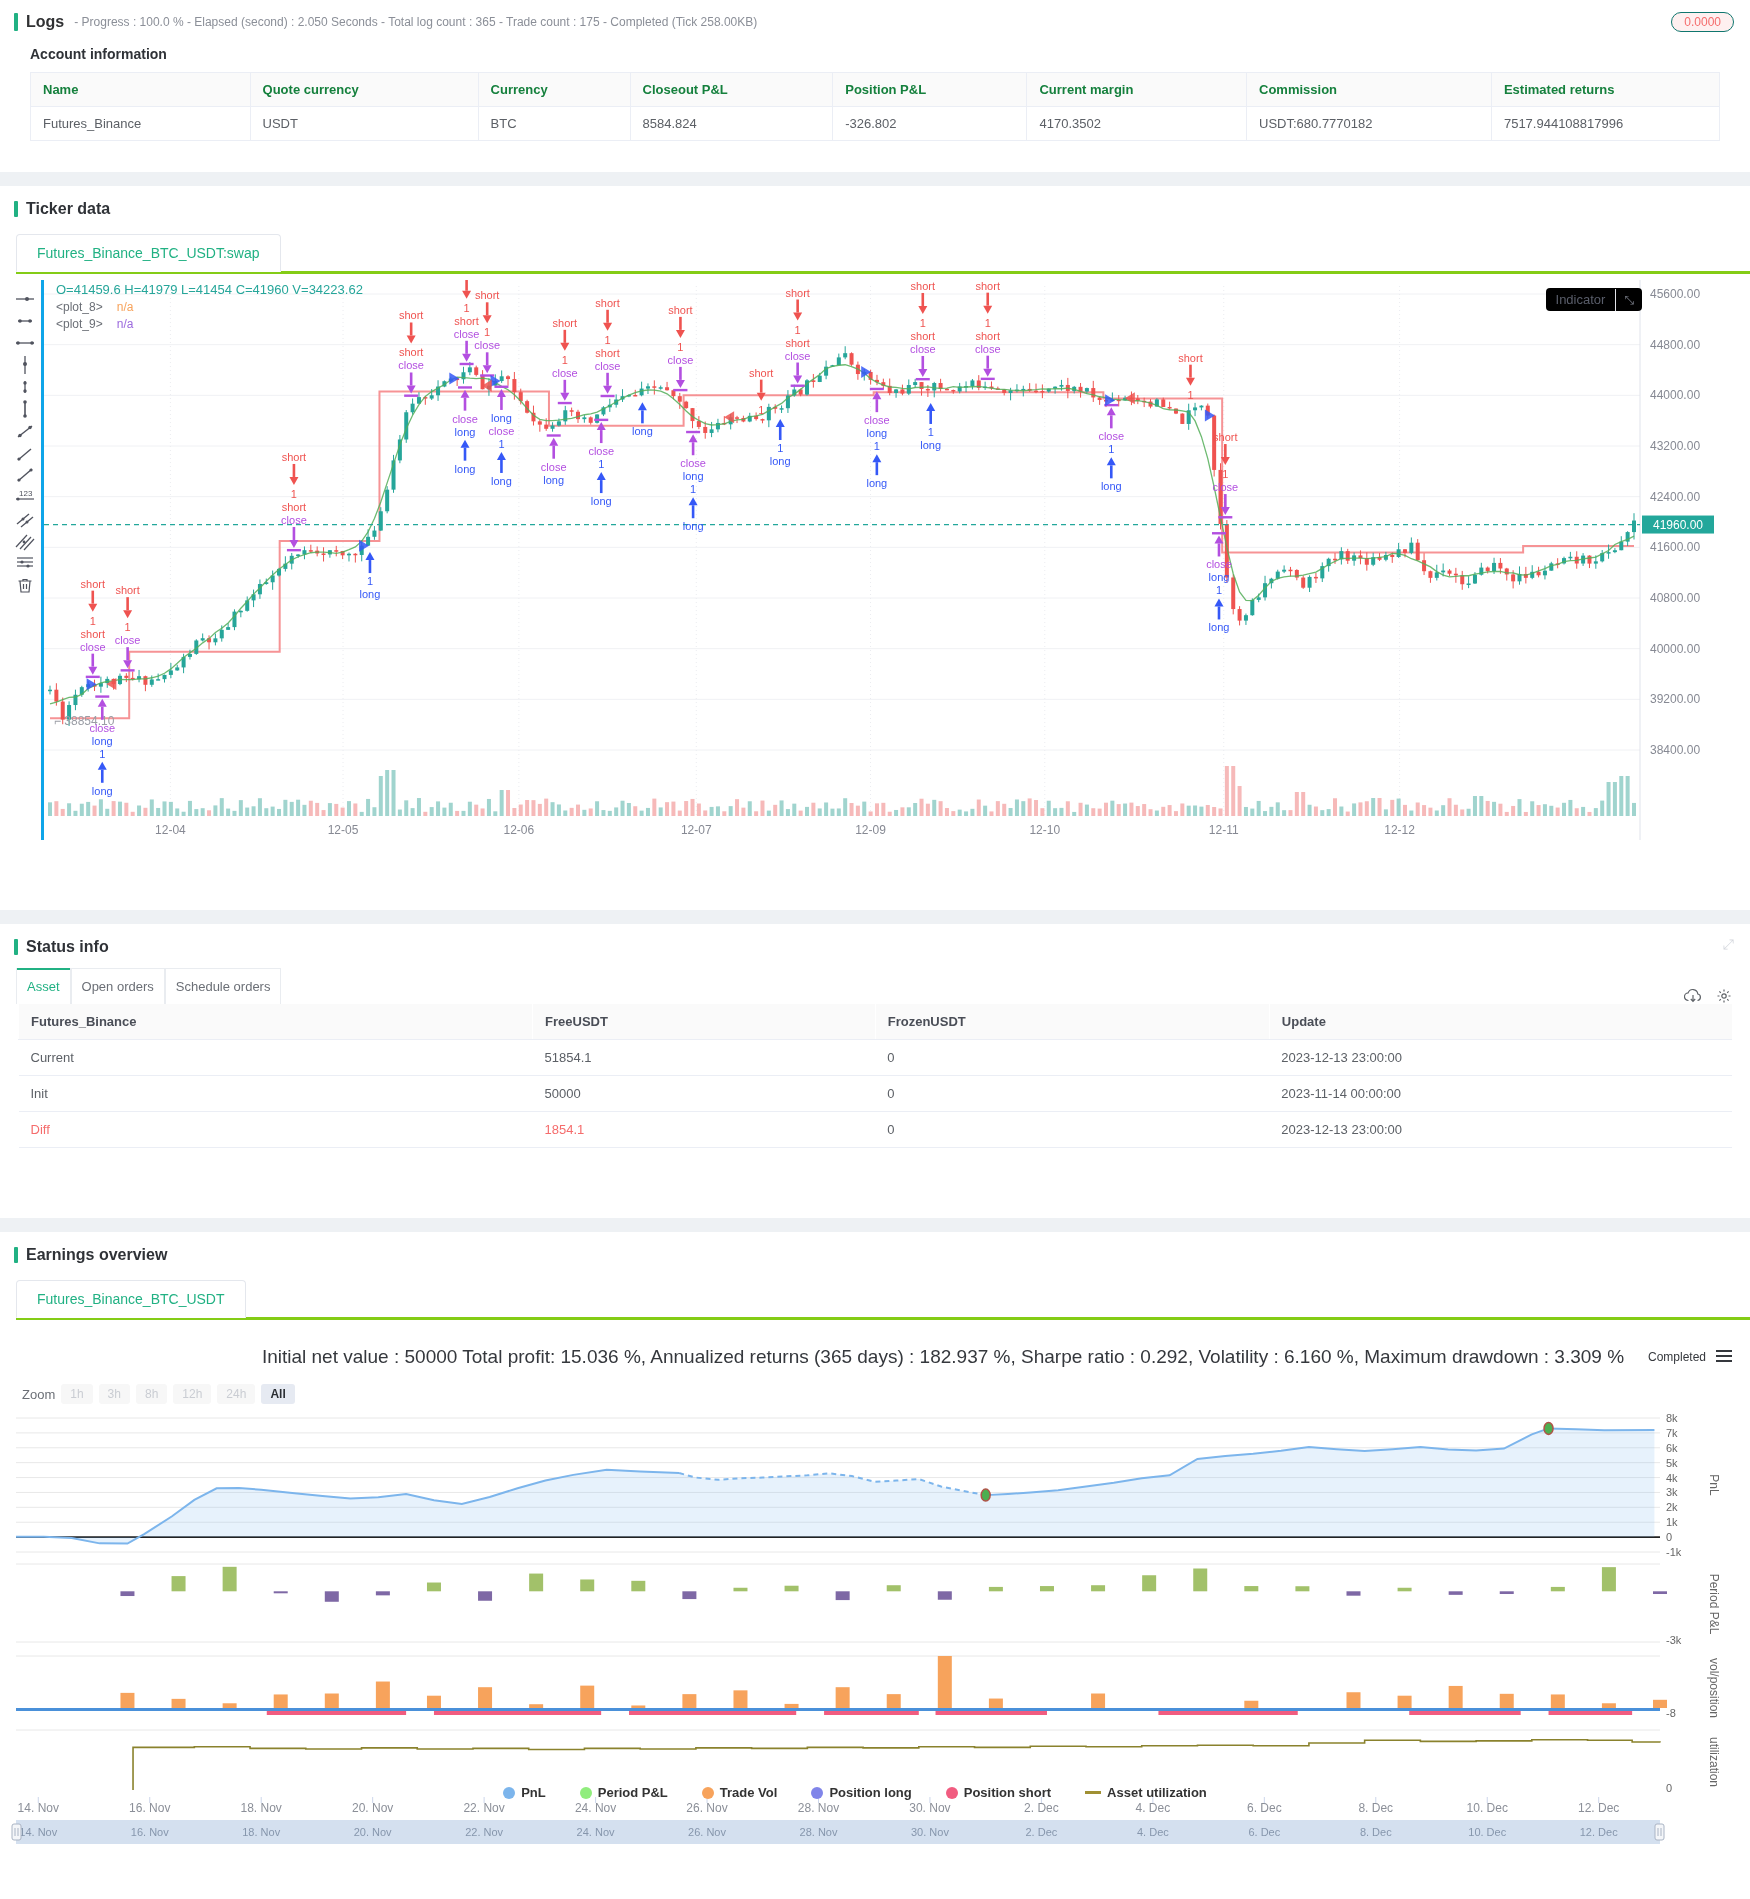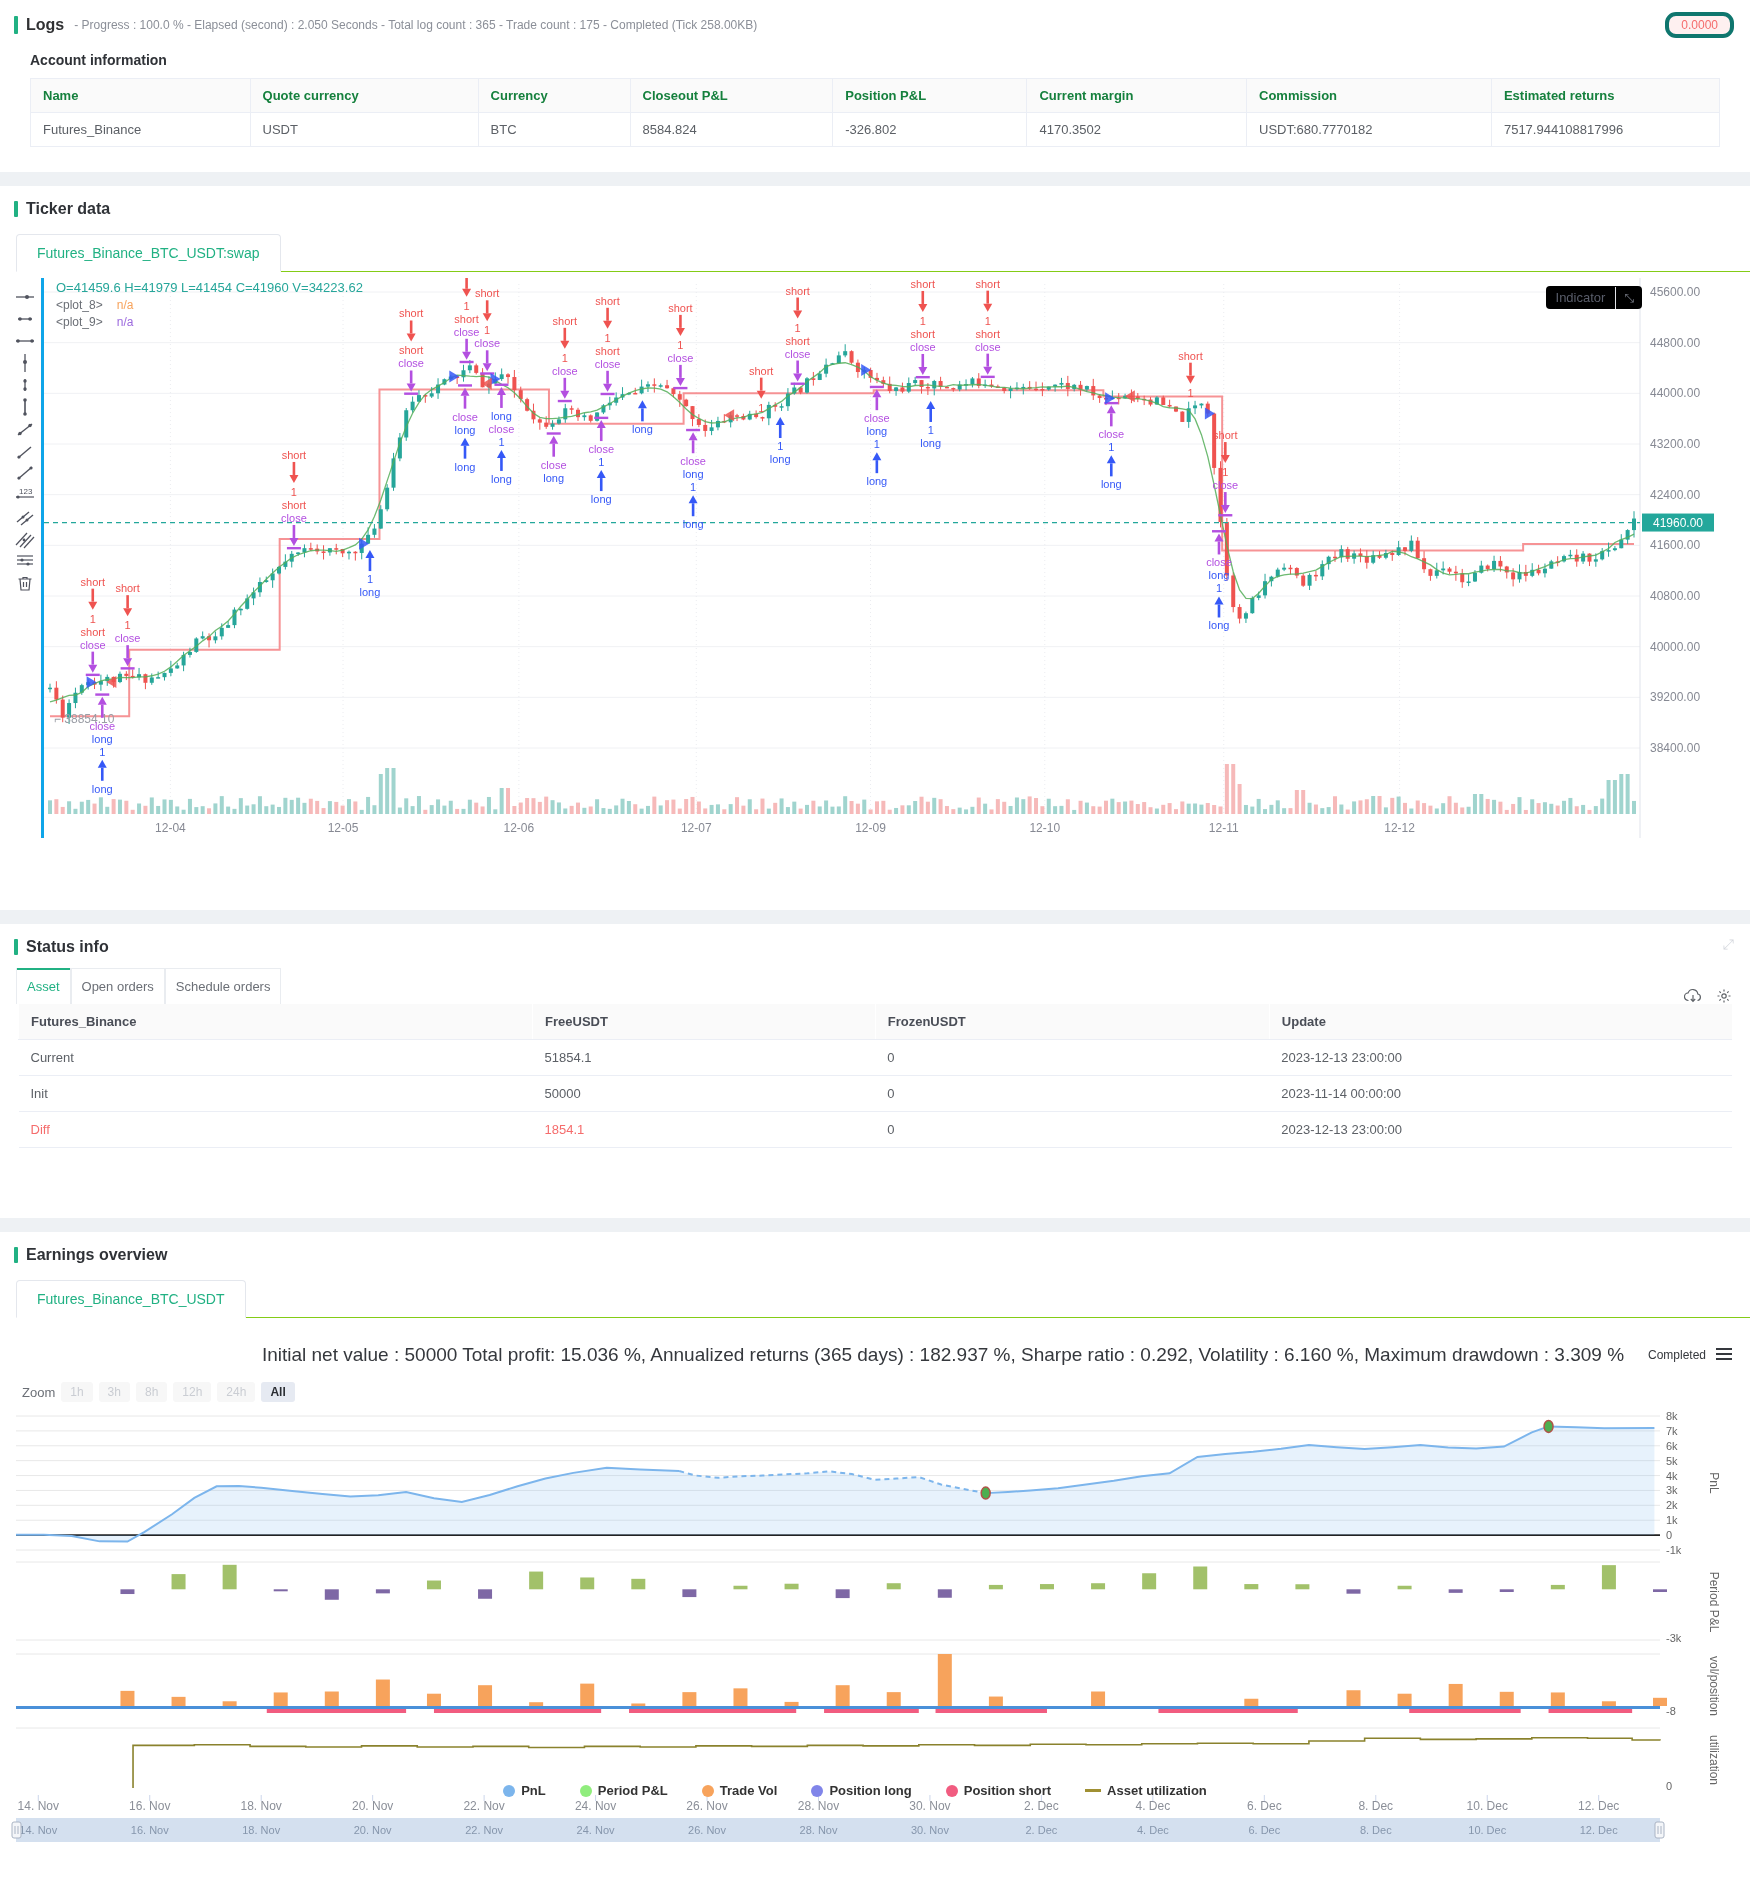--- a/index.html
+++ b/index.html
@@ -8,30 +8,30 @@
   .sec-title { display:flex; align-items:center; gap:8px; padding:14px 0 6px 14px; }
   .accent { width:4px; height:16px; background:#21b183; border-radius:1px; }
   .sec-title h2 { font-size:16px; font-weight:bold; color:#2f3237; }
 
   
   #card-top { height:172px; padding-bottom:4px; }
   .logs-row { display:flex; align-items:center; padding:12px 16px 0 14px; }
   .logs-row .accent { height:18px; }
   .logs-row h2 { font-size:16px; font-weight:bold; margin-left:8px; }
   .logs-row .summary { margin-left:10px; font-size:12px; color:#8b8f98; }
-  .badge-red { margin-left:auto; border:4px solid #0f766e; background:#fef0f0; color:#f56c6c;
+  .badge-red { margin-left:auto; border:1px solid #0f766e; background:#fef0f0; color:#f56c6c;
     font-size:12px; padding:2px 12px; border-radius:11px; }
   .sub-title { font-size:14px; font-weight:bold; padding:14px 0 10px 30px; color:#2f3237; }
   table.flat { border-collapse:collapse; width:1690px; margin-left:30px; font-size:13px; }
   table.flat th, table.flat td { border:1px solid #ebeef5; text-align:left; padding:9px 12px; }
   table.flat th { background:#fafafa; color:#15803d; font-weight:bold; }
   table.flat td { color:#5c6066; }
 
   
-  .tabbar { display:flex; margin:10px 0 0 16px; border-bottom:1px solid #84cc16; }
+  .tabbar { display:flex; margin:10px 0 0 16px; border-bottom:3px solid #84cc16; }
   .tab-card { border:1px solid #e4e7ed; border-bottom:1px solid #fff; margin-bottom:-1px;
     padding:10px 20px; font-size:14px; color:#21b183; background:#fff; border-radius:4px 4px 0 0; }
   .tab-line { padding:10px 10px; font-size:13px; color:#6b6f76; border:1px solid #e9ecf0; border-bottom:none; position:relative;}
   .tab-line.active { color:#21b183; }
   .tab-line.active::before { content:""; position:absolute; top:-1px; left:0; right:0; height:2px; background:#21b183; }
 
   
   #card-ticker { height:724px; }
   .chart-wrap { display:flex; margin:6px 8px 0 8px; position:relative; }
   .tool-col { width:36px; display:flex; flex-direction:column; align-items:center; padding-top:8px; border-right:3px solid #0ea5e9;}

